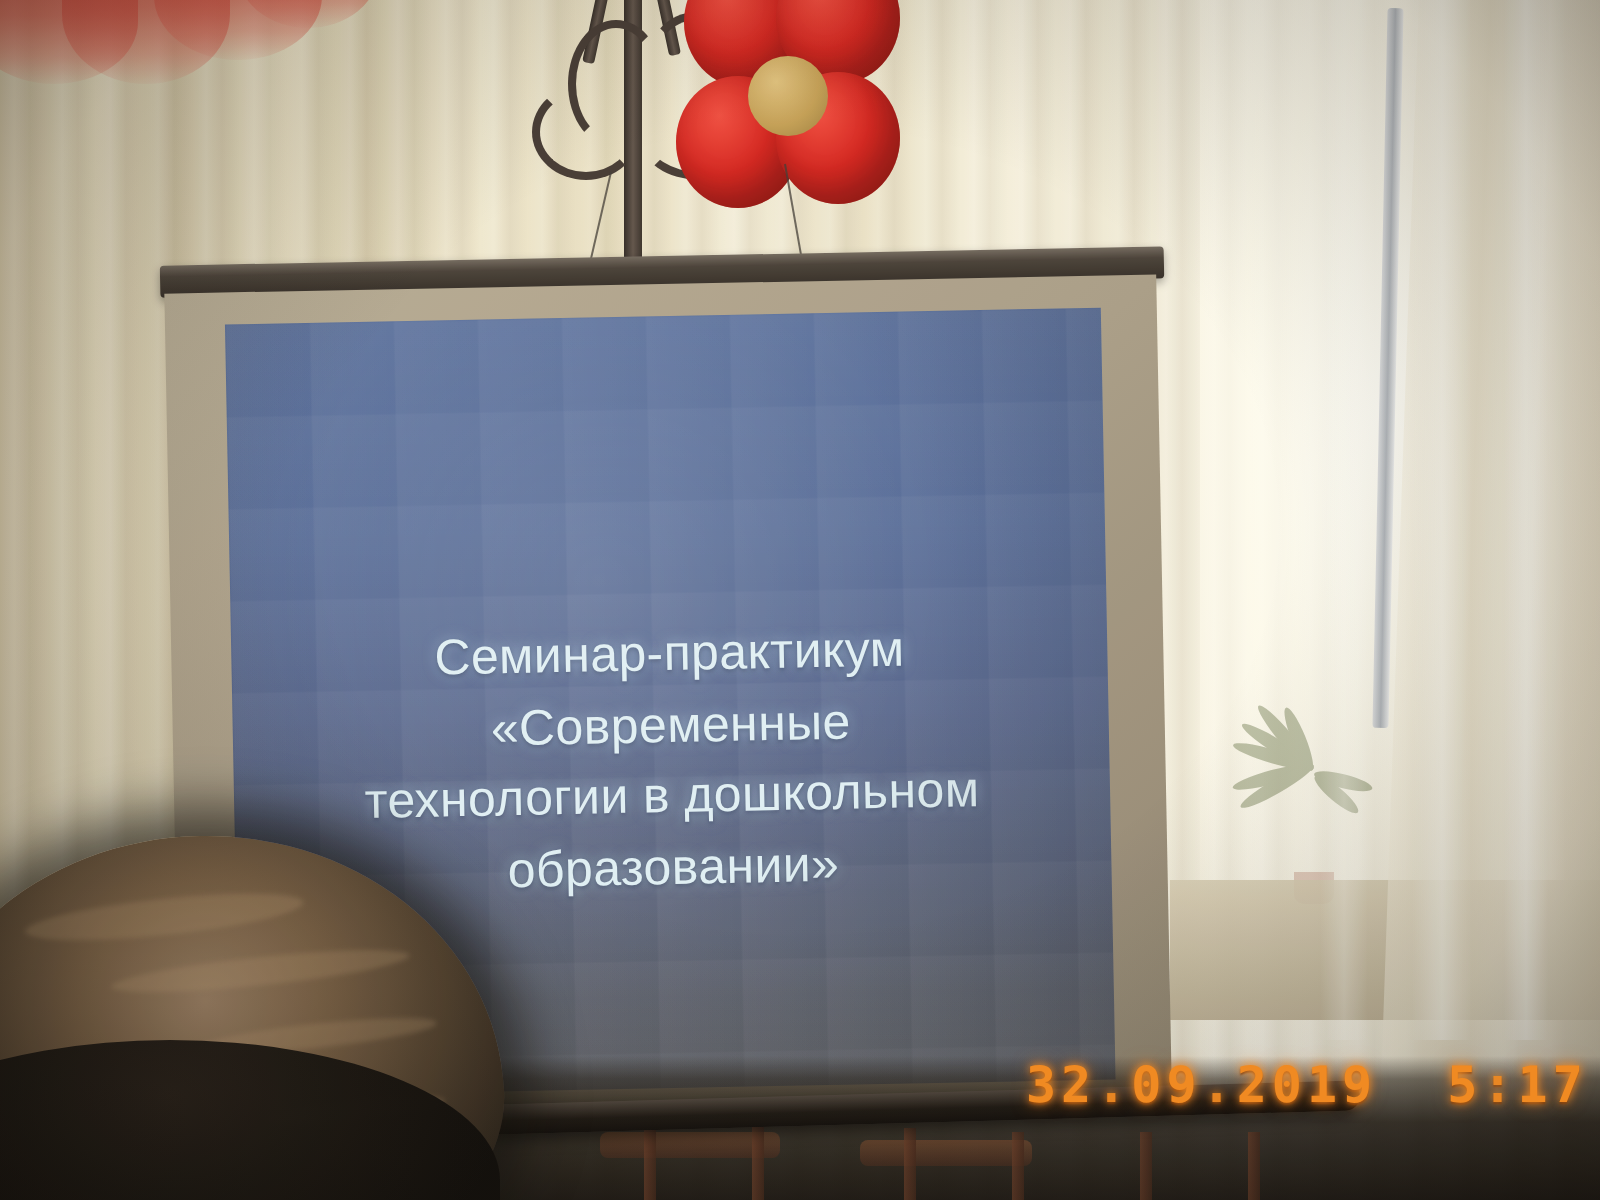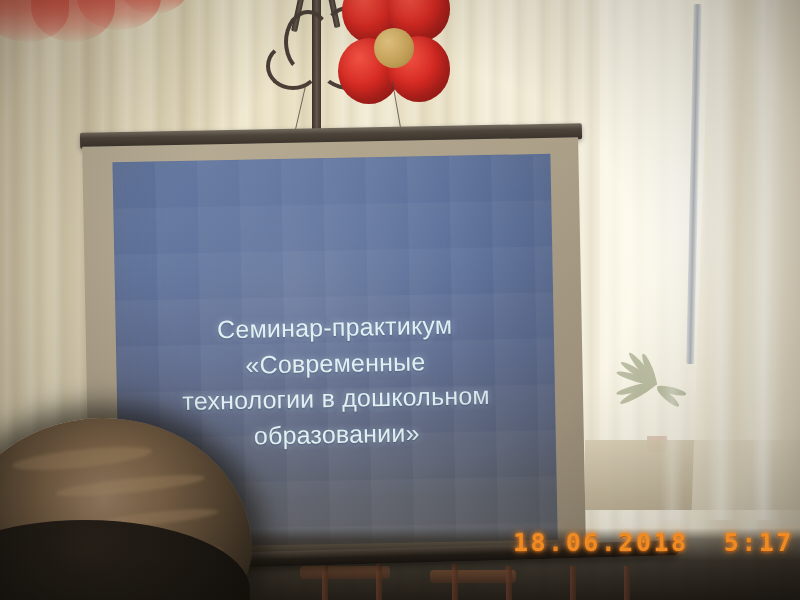--- a/index.html
+++ b/index.html
@@ -452,16 +452,16 @@
     <div class="head-hair-strand" style="left:110px; top:64px;  width:150px; height:14px;"></div>
     <div class="head-hair-strand" style="left:150px; top:100px; width:120px; height:12px;"></div>
     <div class="head-hair-strand" style="left:180px; top:140px; width:90px;  height:10px;"></div>
   </div>
   <div class="shoulder"></div>
 
   <div class="photo-warm"></div>
   <div class="photo-vignette"></div>
 
   <div class="timestamp">
-    <span>18</span><span class="sep">.</span><span>06</span><span class="sep">.</span><span>2018</span>&nbsp;&nbsp;<span>5</span><span class="sep">:</span><span>17</span>
+    <span>32</span><span class="sep">.</span><span>09</span><span class="sep">.</span><span>2019</span>&nbsp;&nbsp;<span>5</span><span class="sep">:</span><span>17</span>
   </div>
 
 </div>
 
 </body></html>

